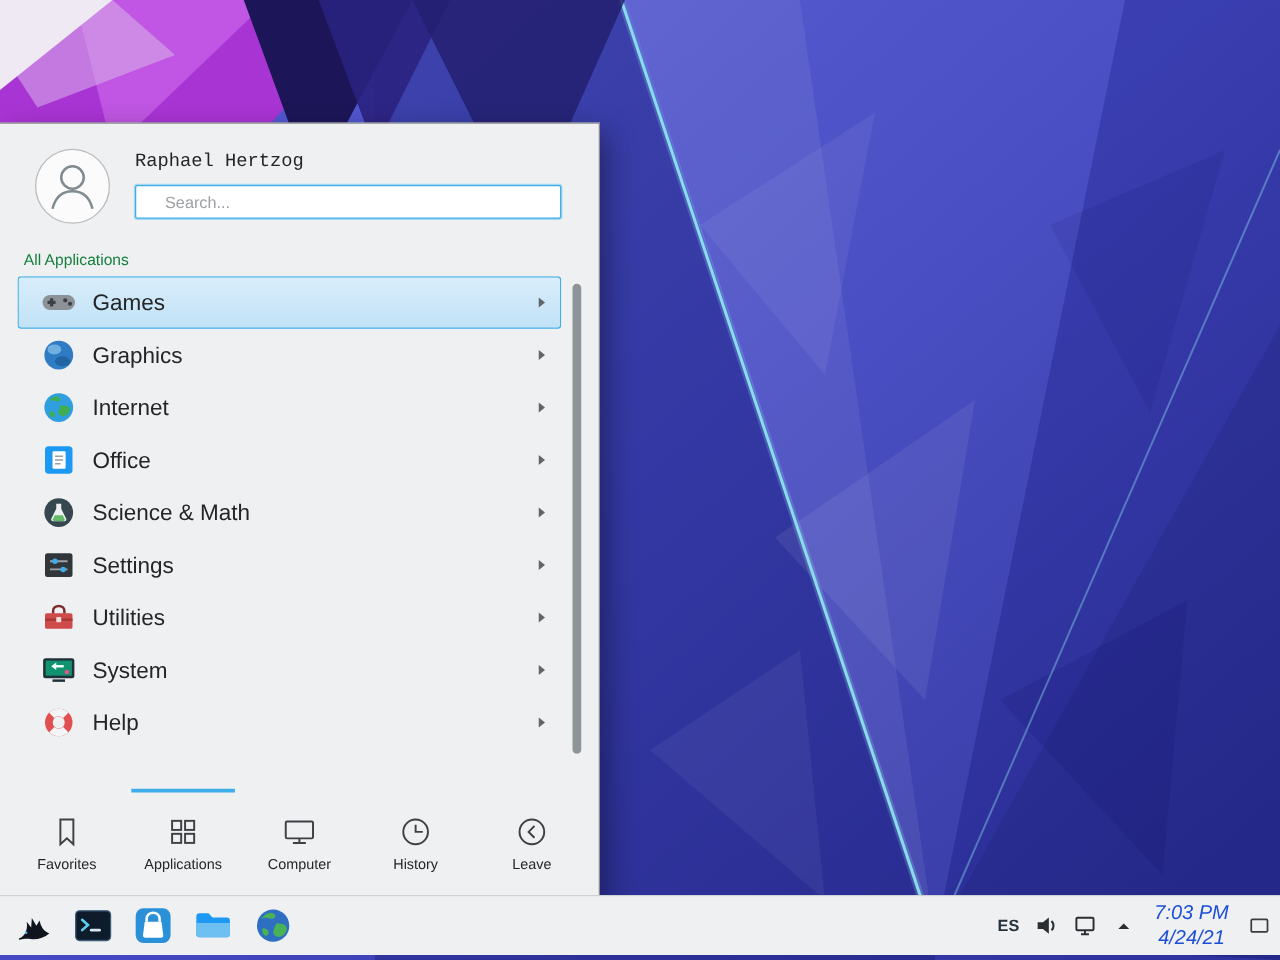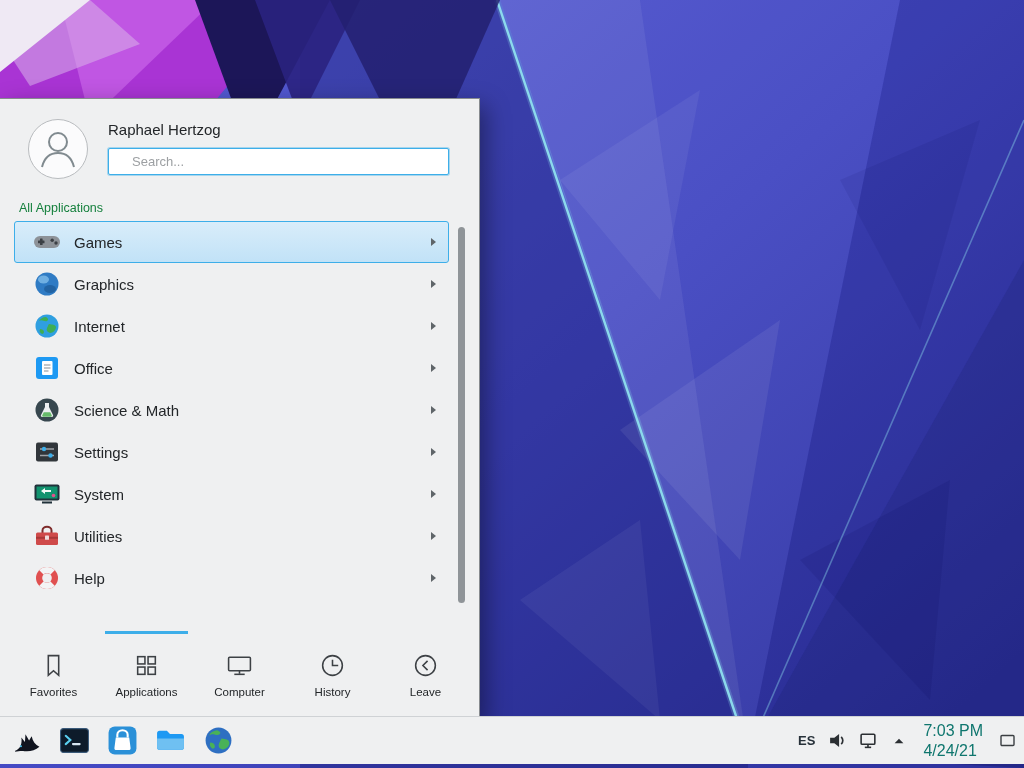--- a/index.html
+++ b/index.html
@@ -13,21 +13,21 @@
   
   .launcher{
     position:absolute;left:0;top:98px;width:480px;height:622px;
     background:#eff0f1;border:1px solid rgba(100,105,110,.75);border-left:none;
     box-shadow:6px 8px 22px rgba(0,0,0,.38);box-sizing:border-box;
   }
   .avatar{
     position:absolute;left:28px;top:20px;width:58px;height:58px;border-radius:50%;
     background:#fbfbfc;border:1px solid #b9bcbf;display:flex;align-items:center;justify-content:center;
   }
-  .user-name{position:absolute;left:108px;top:22px;font-size:15px;color:#232629;}
+  .user-name{position:absolute;left:108px;top:22px;font-size:15px;color:#232629;font-family:Liberation Mono, monospace;}
   .search{
     position:absolute;left:108px;top:49px;width:341px;height:27px;box-sizing:border-box;
     background:#ffffff;border:1px solid #3daee9;border-radius:2px;
     box-shadow:0 0 0 1px rgba(61,174,233,.4);
     font-family:"Liberation Sans",sans-serif;font-size:13px;padding:0 23px;color:#232629;outline:none;
   }
   .search::placeholder{color:#9da0a3;}
   .section-label{position:absolute;left:19px;top:102px;font-size:12.5px;color:#15803d;}
 
   .category-list{
@@ -35,21 +35,21 @@
     overflow:hidden;margin:0;padding:0;list-style:none;
   }
   .cat{
     position:relative;height:42px;display:flex;align-items:center;
     padding:0 8px 0 18px;border:1px solid transparent;border-radius:3px;
     box-sizing:border-box;cursor:pointer;
   }
   .cat.selected{background:linear-gradient(#d9edfa,#c1e2f7);border-color:#3daee9;}
   .cat-icon{width:28px;height:28px;margin-right:13px;flex:0 0 auto;}
   .cat-icon svg{width:28px;height:28px;display:block;}
-  .cat-label{font-size:15px;color:#232629;flex:1;}
+  .cat-label{font-size:18px;color:#232629;flex:1;}
   .cat-arrow{
     width:0;height:0;border-left:5px solid #5f6569;
     border-top:4.5px solid transparent;border-bottom:4.5px solid transparent;margin-right:4px;
   }
   .scrollbar{
     position:absolute;right:14px;top:128px;width:7px;height:376px;
     background:#8f9498;border-radius:3.5px;cursor:pointer;
   }
 
   .tabbar{
@@ -72,21 +72,21 @@
   .task-left{display:flex;align-items:center;gap:12px;padding-left:8px;}
   .task-btn{
     width:36px;height:40px;display:flex;align-items:center;justify-content:center;
     border-radius:3px;cursor:pointer;
   }
   .task-btn svg{width:31px;height:31px;display:block;}
   .task-right{margin-left:auto;display:flex;align-items:center;gap:9px;padding-right:4px;}
   .kb-layout{font-size:13px;font-weight:bold;color:#27313a;cursor:pointer;padding:0 2px;}
   .tray-icon{width:22px;height:22px;display:flex;align-items:center;justify-content:center;cursor:pointer;}
   .tray-icon svg{display:block;}
-  .clock{line-height:1.2;color:#0f766e;cursor:pointer;margin:0 4px;}
+  .clock{text-align:center;line-height:1.2;color:#1d4ed8;cursor:pointer;margin:0 4px;font-style:italic;}
   .clock-time{font-size:16px;}
   .clock-date{font-size:16px;}
   .show-desktop{
     width:24px;height:44px;display:flex;align-items:center;justify-content:center;cursor:pointer;
   }
 </style>
 </head>
 <body>
 
 <div class="screen">
@@ -217,41 +217,41 @@
             <circle cx="17.5" cy="17.5" r="2.2" fill="#3daee9"></circle>
           </svg>
         </span>
         <span class="cat-label">Settings</span>
         <span class="cat-arrow"></span>
       </li>
 
       <li class="cat">
         <span class="cat-icon">
           <svg viewBox="0 0 28 28">
+            <path d="M9.5 11 v-2.5 a4.5 3.8 0 0 1 9 0 V11" fill="none" stroke="#7e2c2c" stroke-width="2"></path>
+            <rect x="3" y="10.5" width="22" height="12.5" rx="1.5" fill="#cf4a4a"></rect>
+            <rect x="3" y="14.8" width="22" height="2" fill="#a83838"></rect>
+            <rect x="12" y="13.6" width="4" height="4.2" rx="0.6" fill="#f0dcdc"></rect>
+          </svg>
+        </span>
+        <span class="cat-label">Utilities</span>
+        <span class="cat-arrow"></span>
+      </li>
+
+      <li class="cat">
+        <span class="cat-icon">
+          <svg viewBox="0 0 28 28">
             <rect x="1.5" y="4.5" width="25" height="16" rx="2" fill="#20313a"></rect>
             <rect x="3.5" y="6.5" width="21" height="12" fill="#12936f"></rect>
             <path d="M8 11 l4 -3 v2 h6 v2 h-6 v2 z" fill="#ffffff" opacity="0.95"></path>
             <circle cx="20.5" cy="15.5" r="1.8" fill="#e5518d"></circle>
             <rect x="9" y="21.5" width="10" height="2" fill="#20313a"></rect>
           </svg>
         </span>
         <span class="cat-label">System</span>
-        <span class="cat-arrow"></span>
-      </li>
-
-      <li class="cat">
-        <span class="cat-icon">
-          <svg viewBox="0 0 28 28">
-            <path d="M9.5 11 v-2.5 a4.5 3.8 0 0 1 9 0 V11" fill="none" stroke="#7e2c2c" stroke-width="2"></path>
-            <rect x="3" y="10.5" width="22" height="12.5" rx="1.5" fill="#cf4a4a"></rect>
-            <rect x="3" y="14.8" width="22" height="2" fill="#a83838"></rect>
-            <rect x="12" y="13.6" width="4" height="4.2" rx="0.6" fill="#f0dcdc"></rect>
-          </svg>
-        </span>
-        <span class="cat-label">Utilities</span>
         <span class="cat-arrow"></span>
       </li>
 
       <li class="cat">
         <span class="cat-icon">
           <svg viewBox="0 0 28 28">
             <circle cx="14" cy="14" r="11" fill="#e05050"></circle>
             <path d="M14 3 a11 11 0 0 1 7.7 3.2 l-4.2 4.2 a5 5 0 0 0 -7 0 L6.3 6.2 A11 11 0 0 1 14 3z" fill="#f3f4f5"></path>
             <path d="M14 25 a11 11 0 0 1 -7.7 -3.2 l4.2 -4.2 a5 5 0 0 0 7 0 l4.2 4.2 a11 11 0 0 1 -7.7 3.2z" fill="#f3f4f5"></path>
             <circle cx="14" cy="14" r="4.8" fill="#eff0f1"></circle>

